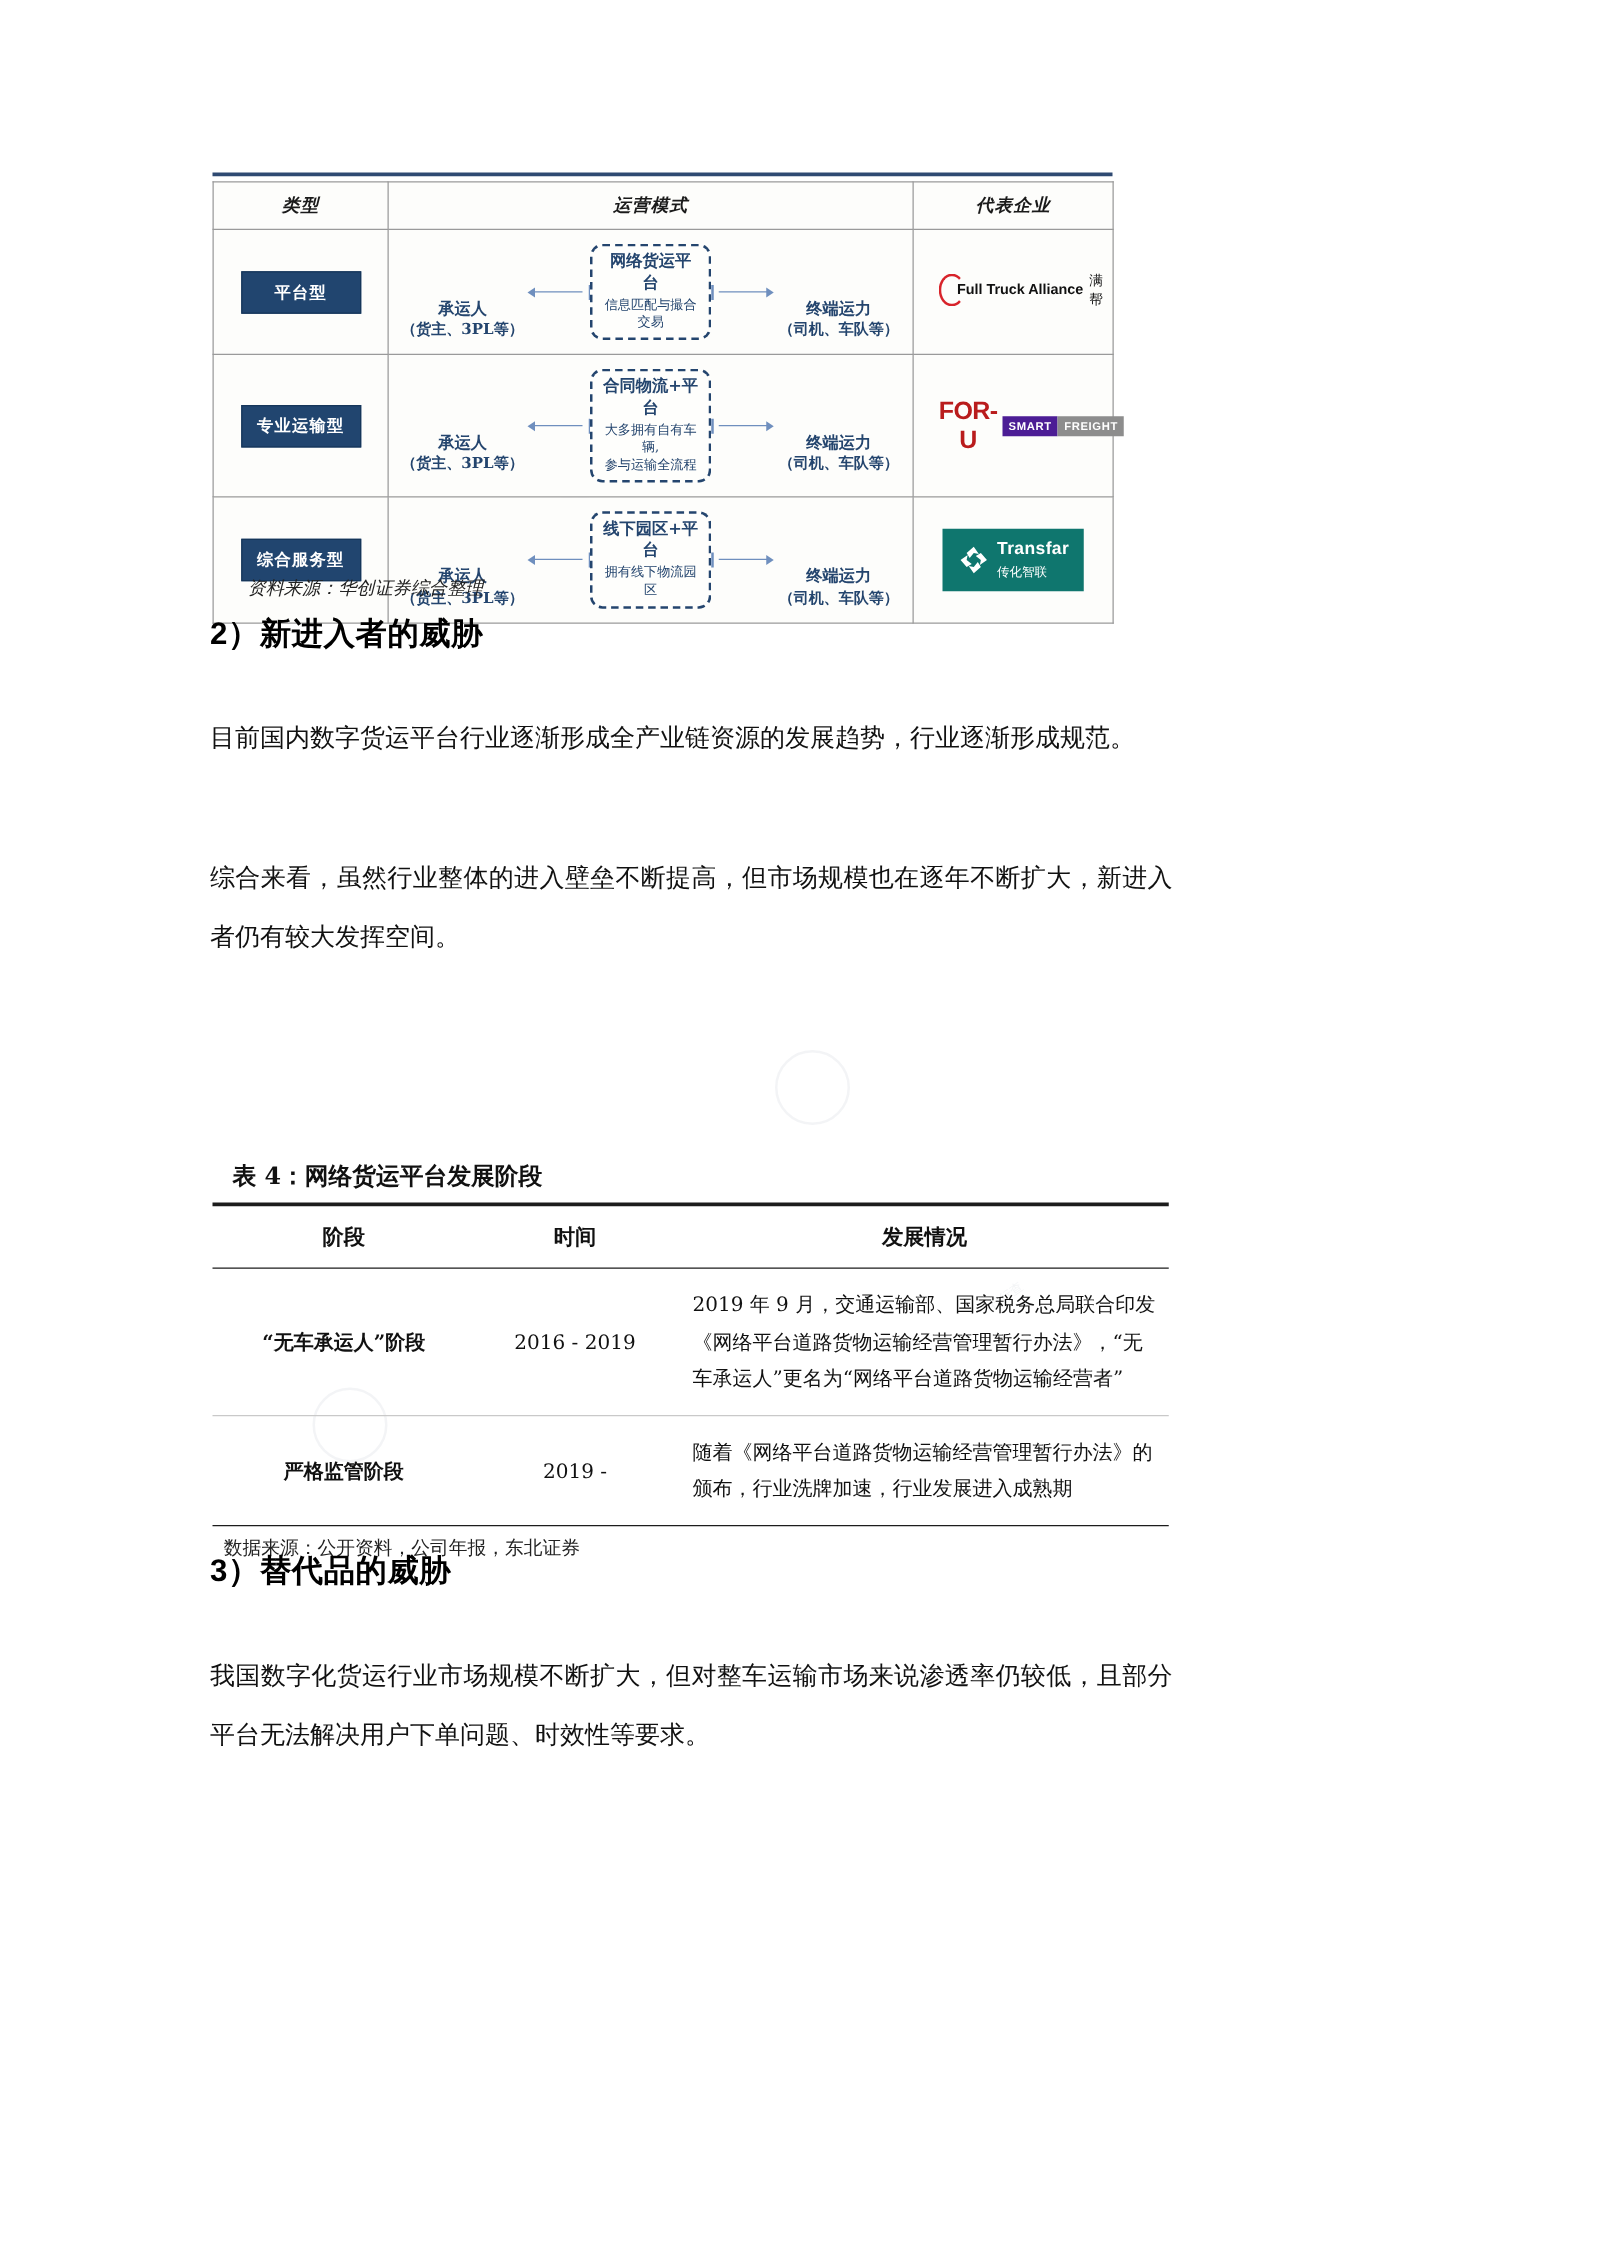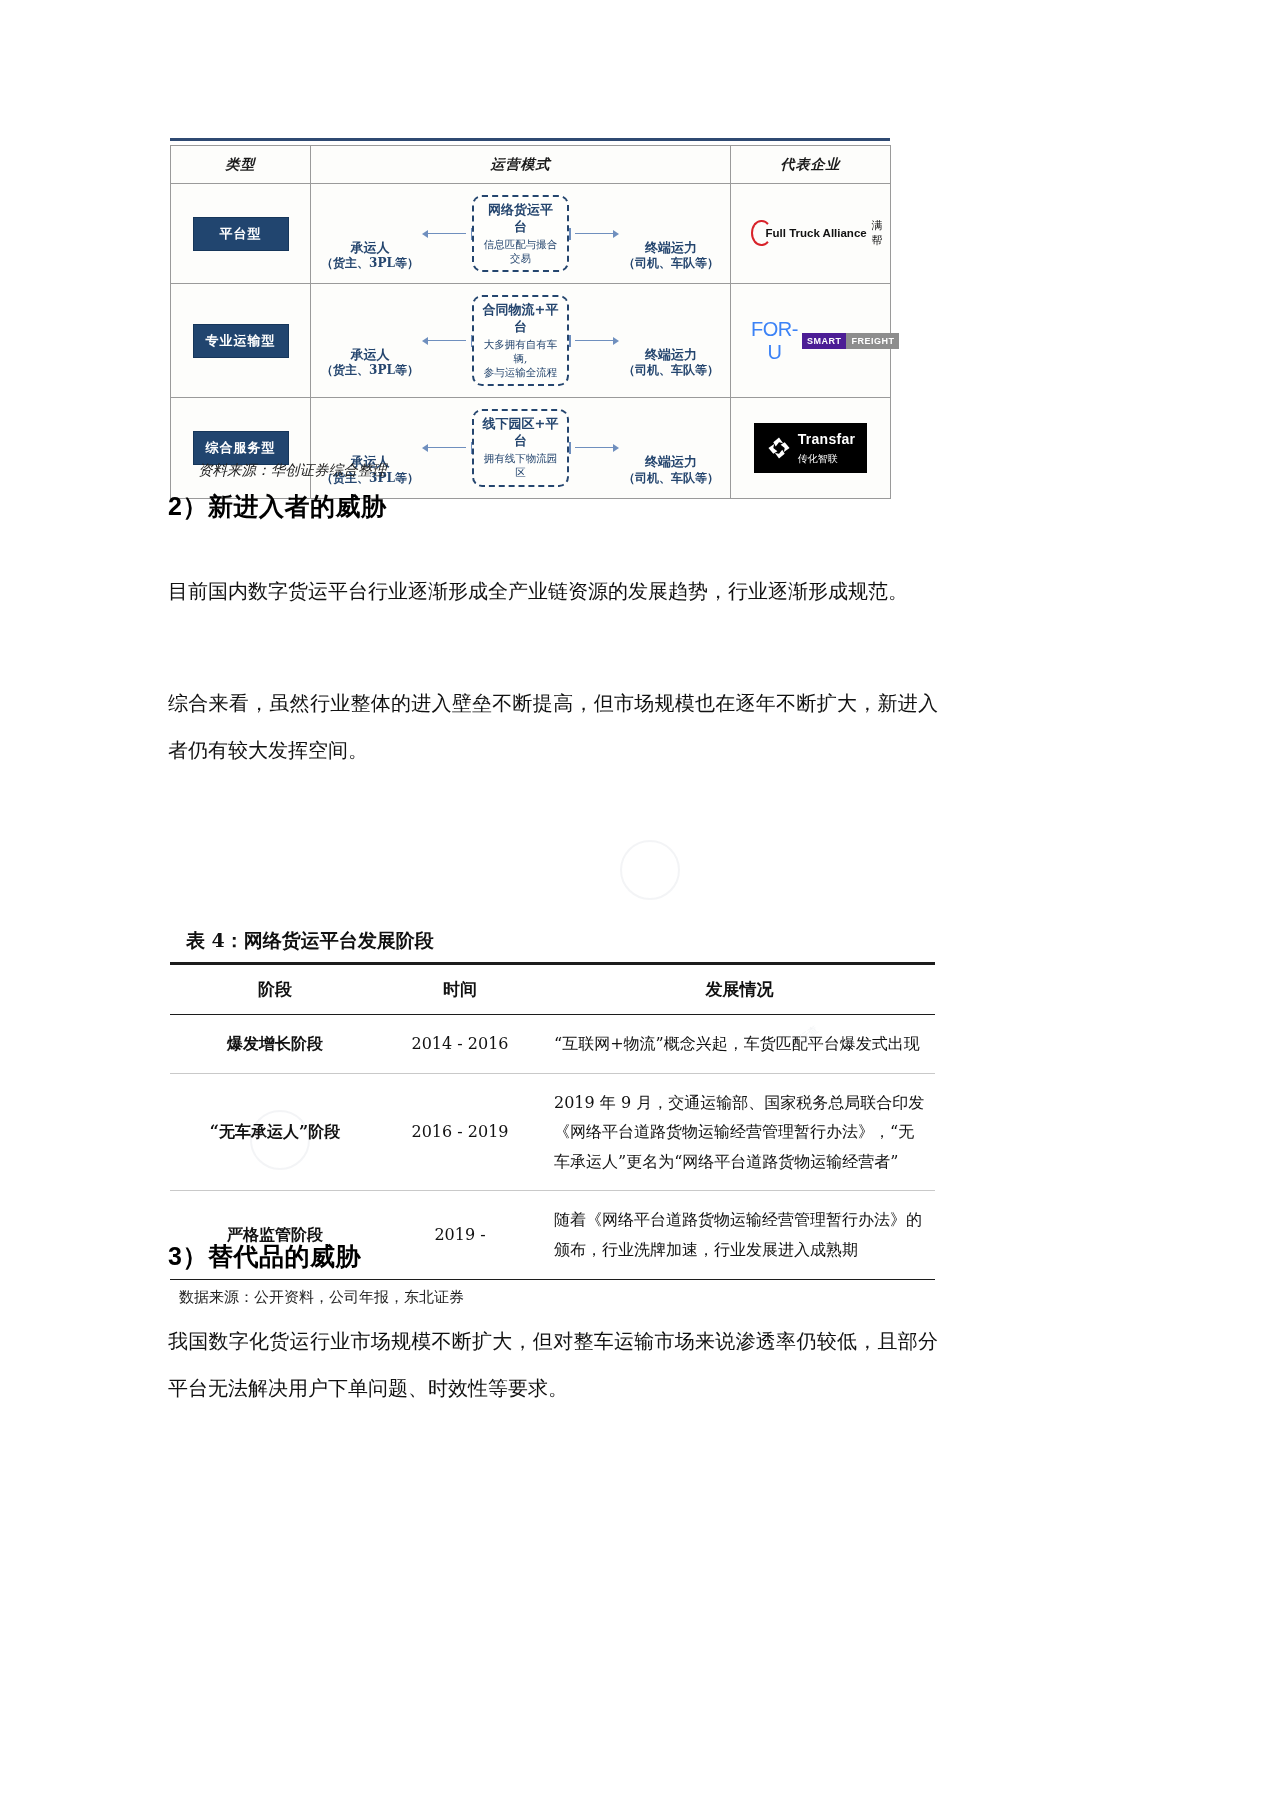--- a/index.html
+++ b/index.html
@@ -93,29 +93,29 @@
 
   
   .logo-ftа { display:inline-flex; align-items:center; gap:2px; }
   .ftа-mark { width:26px;height:26px;border:2.5px solid #d8232a;border-radius:50%;
               border-right-color:transparent; display:inline-block; margin-right:-8px;}
   .ftа-txt { font-size:11.5px; font-weight:bold; color:#111; white-space:nowrap; }
   .ftа-cn { font-size:11px; color:#111; font-family:"DejaVu Serif",serif; }
 
   
   .logo-foru { display:inline-flex; align-items:center; gap:4px; }
-  .foru-txt { font-size:20px; font-weight:normal; letter-spacing:-0.5px; color:#3b82f6; }
+  .foru-txt { font-size:20px; font-weight:bold; letter-spacing:-0.5px; color:#b91c1c; }
   .foru-tag { display:inline-flex; }
   .foru-tag span { font-size:9px; font-weight:bold; color:#fff; padding:3px 5px; letter-spacing:0.5px;}
   .foru-tag .s1 { background:#4c1d95;text-align:right; }
   .foru-tag .s2 { background:#8d8d8d; }
 
   
   .logo-tf { display:inline-flex; align-items:center; gap:6px;
-             background:#000000; padding:7px 12px; }
+             background:#0f766e; padding:7px 12px; }
   .tf-mark { width:26px;height:26px; position:relative; }
   .tf-txt { text-align:left; color:#fff; line-height:1.1; }
   .tf-txt .e { font-size:14px; font-weight:bold; letter-spacing:0.3px;}
   .tf-txt .c { font-size:10px; font-family:"DejaVu Serif",serif; }
 
   .src-note {
      position:absolute; left:198px; top:425px;
      font-family:"DejaVu Serif","Liberation Serif",serif;
      font-style:italic; font-size:14.5px; color:#222;margin-top:36px;
   }
@@ -339,25 +339,20 @@
           <col class="c-time">
           <col class="c-desc">
         </colgroup>
       <tbody>
           <tr>
         <th class="c-stage">阶段</th>
         <th class="c-time">时间</th>
         <th class="c-desc" style="text-align:center;">发展情况</th>
       </tr>
       <tr>
-        <td class="c-stage">爆发增长阶段</td>
-        <td class="c-time">2014 - 2016</td>
-        <td class="c-desc">“互联网+物流”概念兴起，车货匹配平台爆发式出现</td>
-      </tr>
-      <tr>
         <td class="c-stage">“无车承运人”阶段</td>
         <td class="c-time">2016 - 2019</td>
         <td class="c-desc">2019 年 9 月，交通运输部、国家税务总局联合印发《网络平台道路货物运输经营管理暂行办法》，“无车承运人”更名为“网络平台道路货物运输经营者”</td>
       </tr>
       <tr>
         <td class="c-stage">严格监管阶段</td>
         <td class="c-time">2019 -</td>
         <td class="c-desc">随着《网络平台道路货物运输经营管理暂行办法》的颁布，行业洗牌加速，行业发展进入成熟期</td>
       </tr>
     </tbody>

